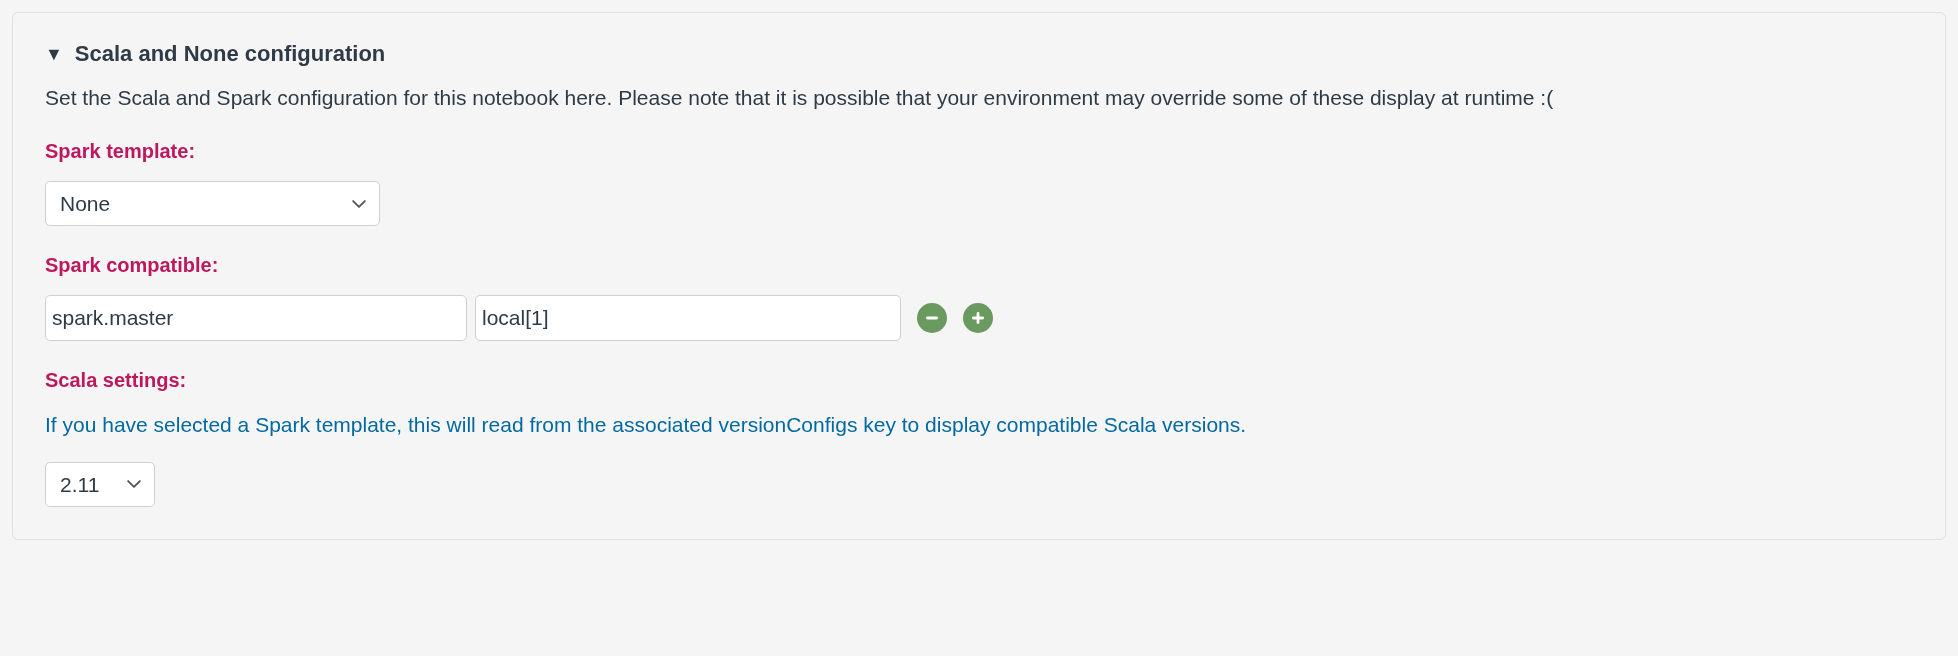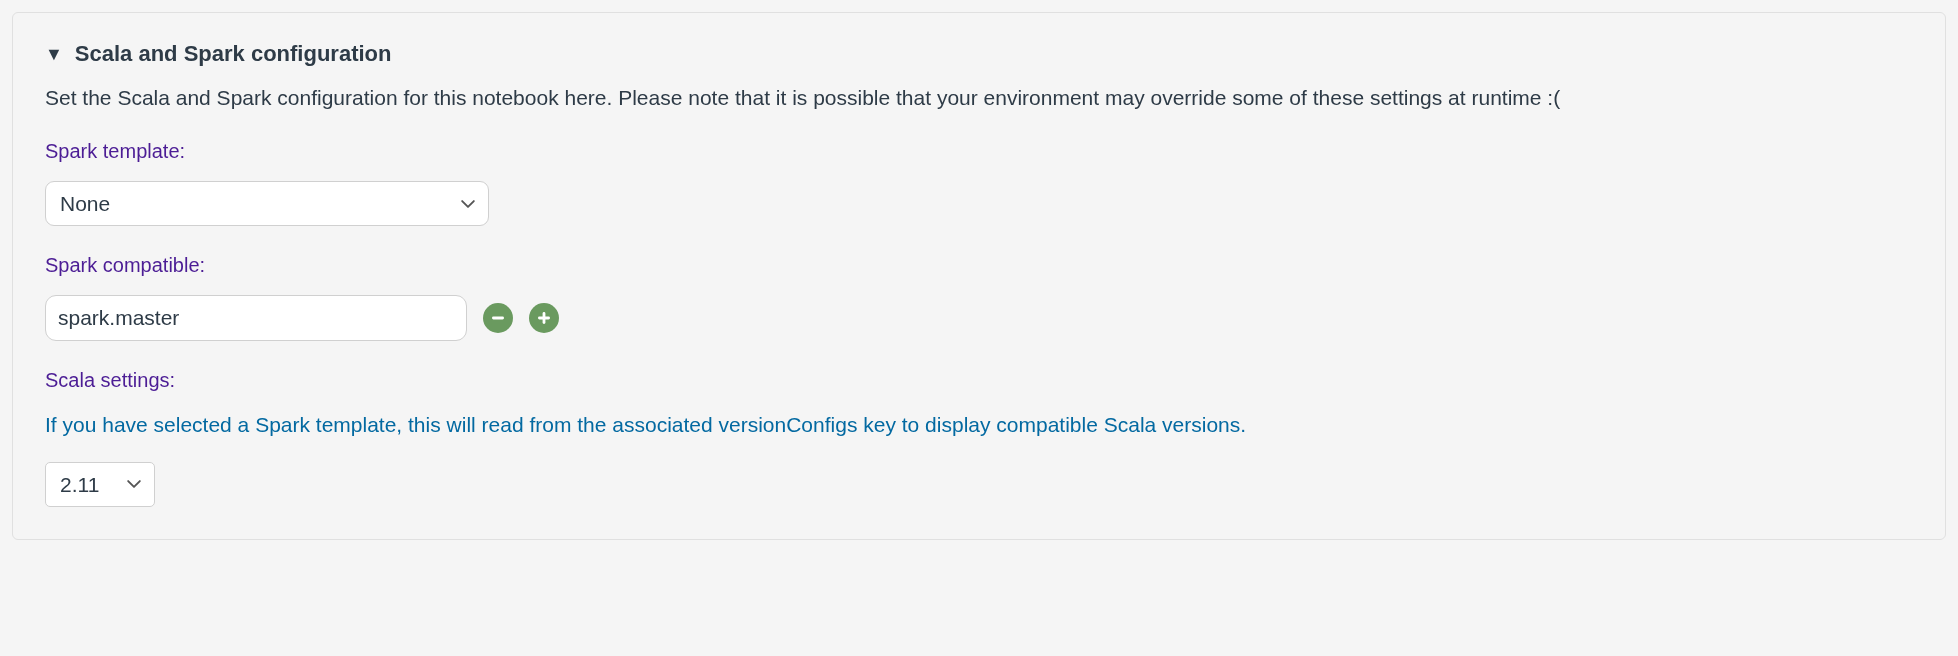--- a/index.html
+++ b/index.html
@@ -36,22 +36,22 @@
       color: #2e3b47;
     }
     .description {
       font-size: 21px;
       color: #2e3b47;
       margin-bottom: 28px;
       line-height: 1.4;
     }
     .field-label {
       font-size: 20px;
-      font-weight: 400;
-      color: #4c1d95;
+      font-weight: 700;
+      color: #be185d;
       margin-bottom: 18px;
       display: block;
     }
     .select-wrapper {
       position: relative;
       display: inline-block;
       margin-bottom: 28px;
     }
     .select {
       appearance: none;
@@ -59,22 +59,21 @@
       background: #ffffff;
       border: 1px solid #d0d0d0;
       border-radius: 5px;
       padding: 10px 44px 10px 14px;
       font-size: 21px;
       color: #2e3b47;
       cursor: pointer;
       min-width: 100px;
     }
     .select-template {
-      width: 444px;
-      border-radius: 9px;
+      width: 335px;
     }
     .select-scala {
       width: 110px;
     }
     .select-caret {
       position: absolute;
       right: 14px;
       top: 50%;
       transform: translateY(-50%);
       pointer-events: none;
@@ -87,22 +86,22 @@
     }
     .properties-row {
       display: flex;
       align-items: center;
       gap: 8px;
       margin-bottom: 28px;
     }
     .text-input {
       background: #ffffff;
       border: 1px solid #d0d0d0;
-      border-radius: 11px;
-      padding: 10px 12px;
+      border-radius: 5px;
+      padding: 10px 6px;
       font-size: 21px;
       color: #2e3b47;
     }
     .input-key {
       width: 422px;
     }
     .input-value {
       width: 426px;
     }
     .icon-btn {
@@ -130,40 +129,41 @@
       line-height: 1.4;
     }
   </style>
 </head>
 <body>
 
 <div class="panel">
 
   <div class="section-header">
     <span class="triangle">▼</span>
-    <span class="section-title">Scala and Spark configuration</span>
+    <span class="section-title">Scala and None configuration</span>
   </div>
 
-  <p class="description">Set the Scala and Spark configuration for this notebook here. Please note that it is possible that your environment may override some of these settings at runtime :(</p>
+  <p class="description">Set the Scala and Spark configuration for this notebook here. Please note that it is possible that your environment may override some of these display at runtime :(</p>
 
   <label class="field-label">Spark template:</label>
   <div class="select-wrapper">
     <select class="select select-template">
       <option>None</option>
     </select>
     <span class="select-caret">
       <svg viewBox="0 0 12 12">
           <path d="M1 3.5 L6 8.5 L11 3.5" fill="none" stroke="#555" stroke-width="1.6" stroke-linecap="round" stroke-linejoin="round"></path>
         </svg>
     </span>
   </div>
 
   <label class="field-label">Spark compatible:</label>
   <div class="properties-row">
     <input type="text" class="text-input input-key" value="spark.master" style="">
+    <input type="text" class="text-input input-value" value="local[1]" style="">
     <button class="icon-btn" aria-label="remove">
       <span>
         <svg viewBox="0 0 18 18">
             <rect x="3" y="7.6" width="12" height="2.8" rx="1.4" fill="#ffffff"></rect>
           </svg>
       </span>
     </button>
     <button class="icon-btn" aria-label="add">
       <span>
         <svg viewBox="0 0 18 18">

